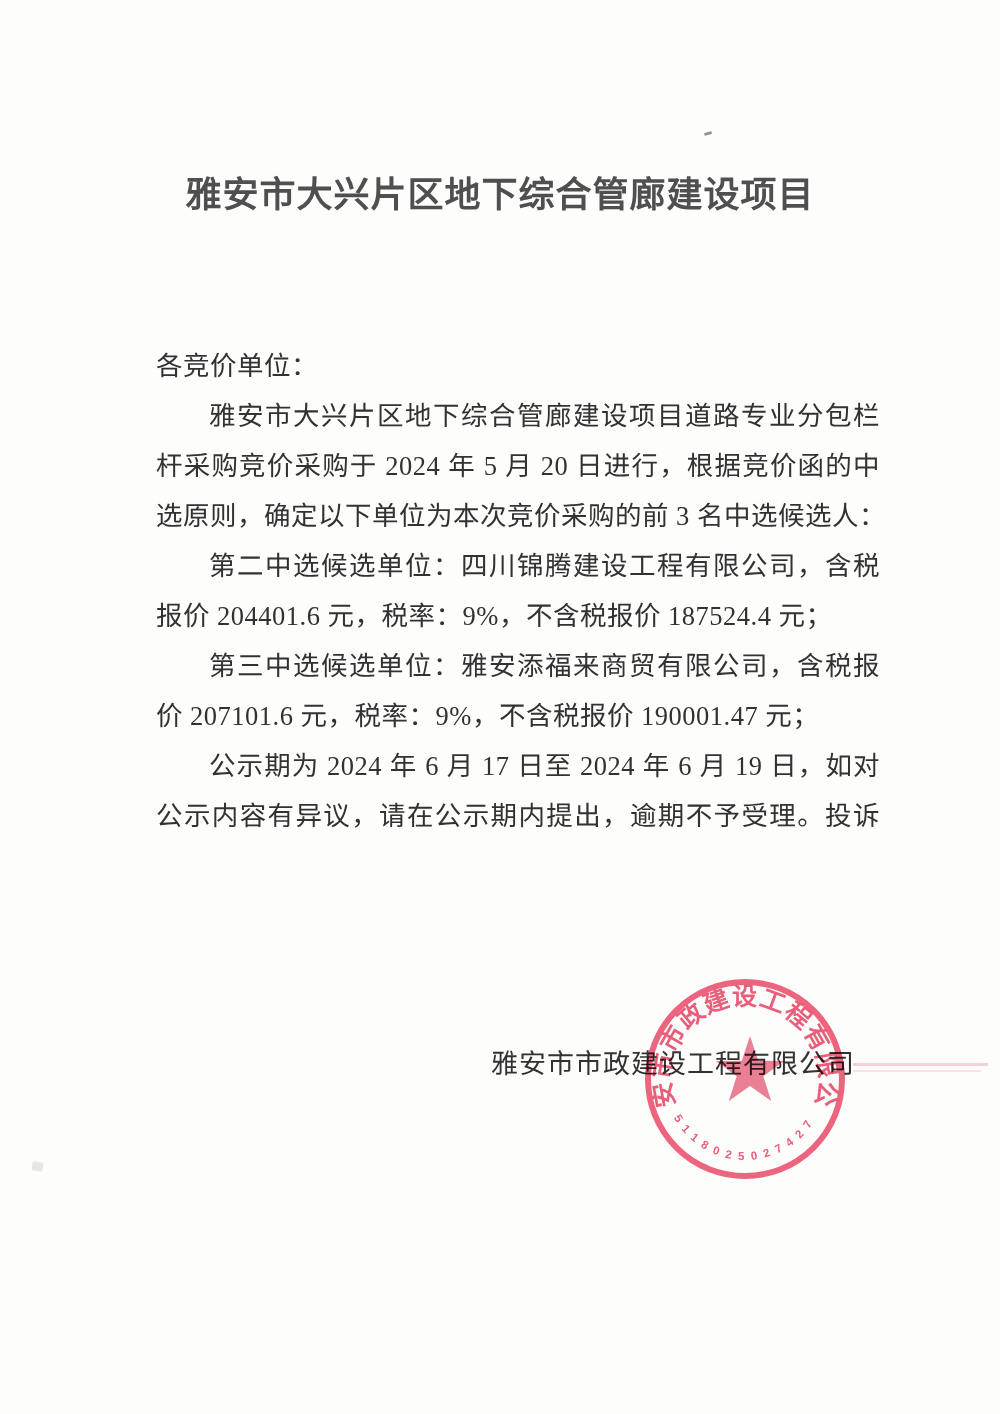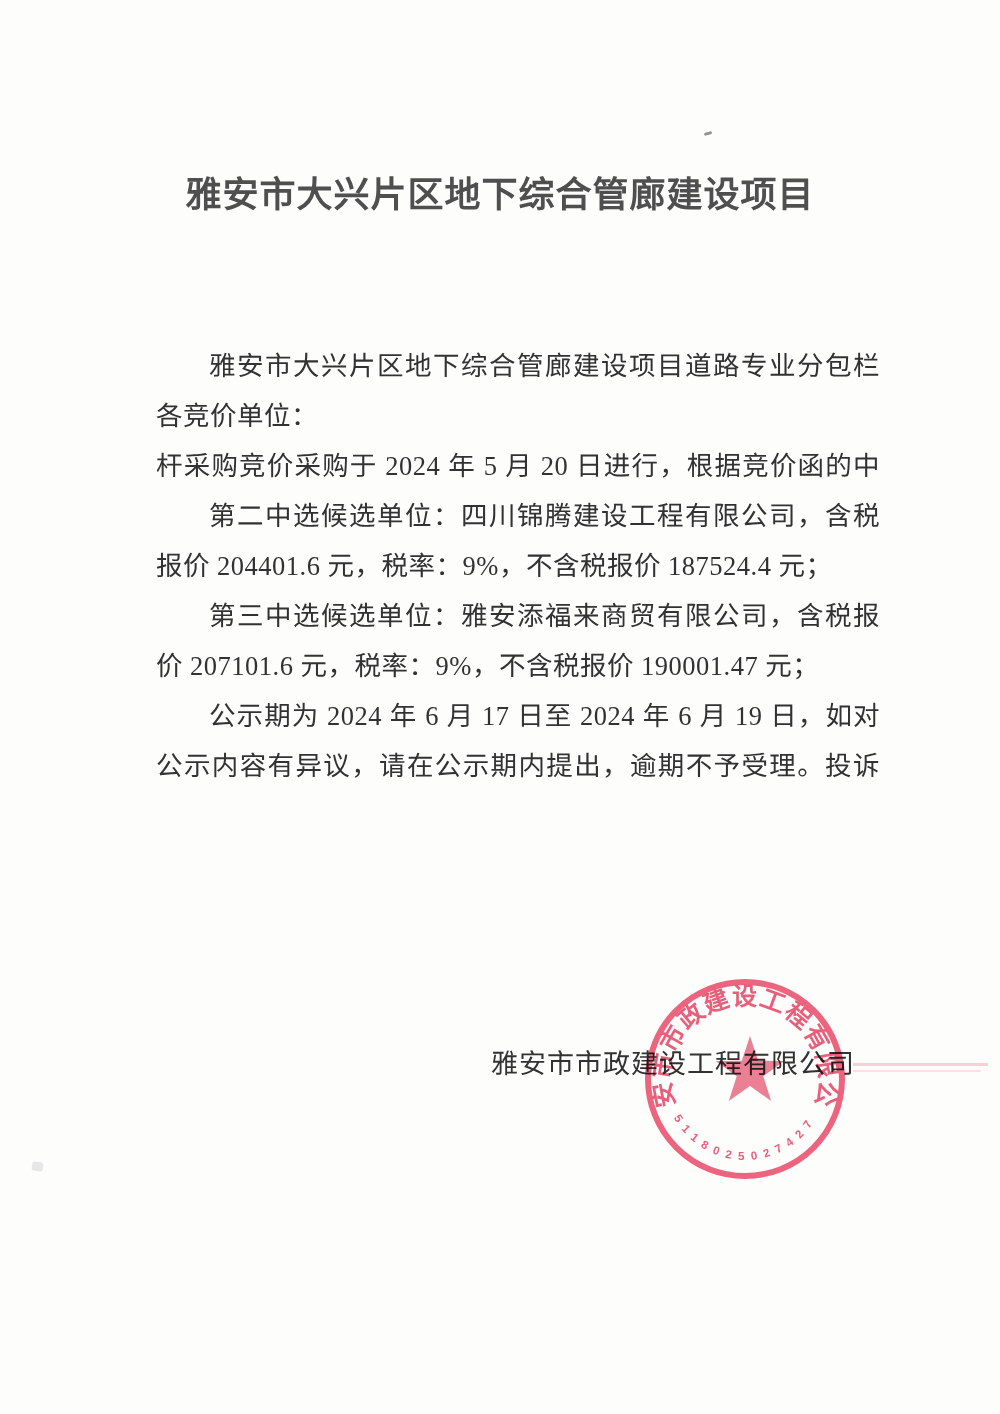--- a/index.html
+++ b/index.html
@@ -83,23 +83,24 @@
 <div class="page">
 
   <div class="top-speck"></div>
   <div class="left-smudge"></div>
 
   <div class="doc-title">
     <div>雅安市大兴片区地下综合管廊建设项目</div>
   </div>
 
   <div class="doc-body">
+    <div class="line">各竞价单位：</div>
     <div class="line ind j">雅安市大兴片区地下综合管廊建设项目道路专业分包栏</div>
-    <div class="line">各竞价单位：</div>
     <div class="line j">杆采购竞价采购于 2024 年 5 月 20 日进行，根据竞价函的中</div>
+    <div class="line j">选原则，确定以下单位为本次竞价采购的前 3 名中选候选人：</div>
     <div class="line ind j">第二中选候选单位：四川锦腾建设工程有限公司，含税</div>
     <div class="line">报价 204401.6 元，税率：9%，不含税报价 187524.4 元；</div>
     <div class="line ind j">第三中选候选单位：雅安添福来商贸有限公司，含税报</div>
     <div class="line">价 207101.6 元，税率：9%，不含税报价 190001.47 元；</div>
     <div class="line ind j">公示期为 2024 年 6 月 17 日至 2024 年 6 月 19 日，如对</div>
     <div class="line j">公示内容有异议，请在公示期内提出，逾期不予受理。投诉</div>
   </div>
 
   <div class="smear-line-1"></div>
   <div class="smear-line-2"></div>

